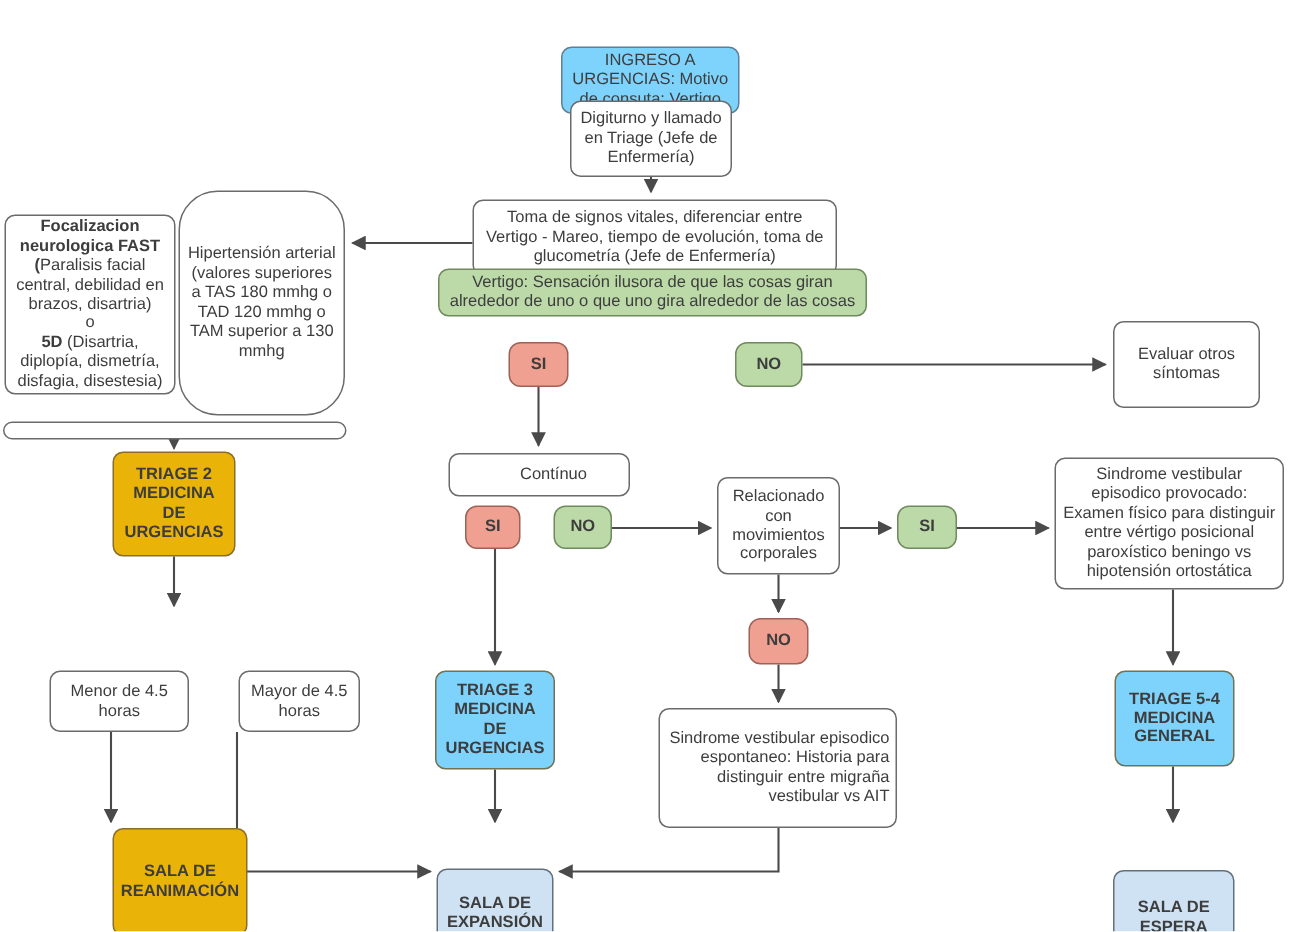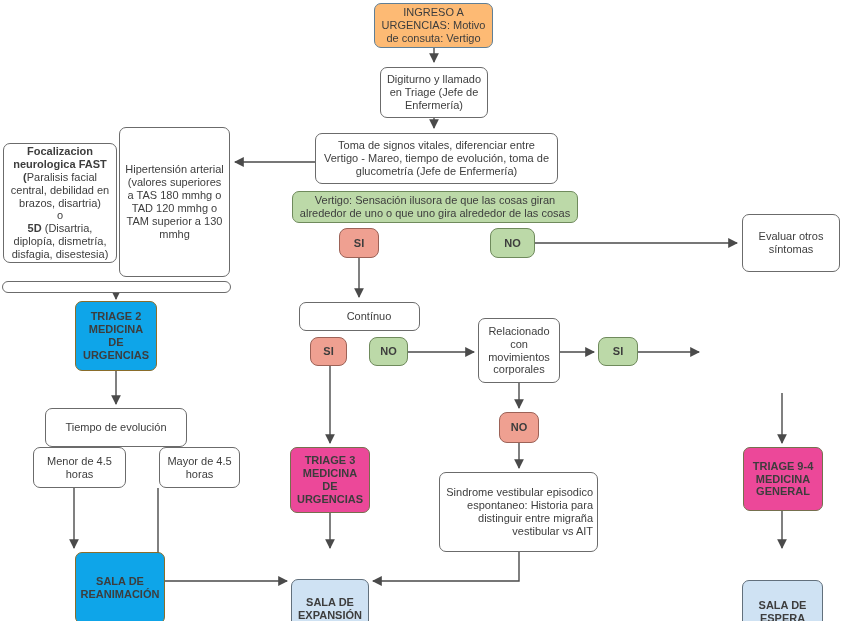--- a/index.html
+++ b/index.html
@@ -7,26 +7,26 @@
     position:relative;width:865px;height:621px;overflow:hidden;
     font-family:"Liberation Sans",sans-serif;color:#3d3d3d;background:#ffffff;
   }
   svg.connectors{position:absolute;left:0;top:0;width:865px;height:621px;}
   .node{
     position:absolute;box-sizing:border-box;
     display:flex;align-items:center;justify-content:center;
     text-align:center;background:#ffffff;border:1.6px solid #6b6b6b;
     border-radius:7px;font-size:11px;line-height:1.18;padding:2px 4px;
   }
-  .blue{background:#fdba74;border-color:#5f7f96;}
+  .blue{background:#7dd3fc;border-color:#5f7f96;margin-top:28px;}
   .paleblue{background:#cfe2f3;border-color:#62707c;}
   .green{background:#bcd9a8;border-color:#6f8a5c;}
   .pink{background:#efa091;border-color:#9c6257;}
-  .gold{background:#0ea5e9;border-color:#8a6d2a;}
-  .yellow{background:#ec4899;border-color:#75704e;}
+  .gold{background:#eab308;border-color:#8a6d2a;}
+  .yellow{background:#7dd3fc;border-color:#75704e;}
   .bold{font-weight:bold;}
   .small-label{font-weight:bold;border-radius:8px;}
   .bar{border-radius:7px;padding:0;}
   b{font-weight:bold;}
 </style>
 </head>
 <body>
 
 <div class="canvas">
 
@@ -58,66 +58,66 @@
       <line x1="782" y1="511" x2="782" y2="548" marker-end="url(#arr)"></line>
     </g>
   </svg>
 
   <div class="node blue" style="left:374px;top:3px;width:119px;height:45px;">INGRESO A URGENCIAS: Motivo de consuta: Vertigo</div>
 
   <div class="node" style="left:380px;top:67px;width:108px;height:51px;">Digiturno y llamado en Triage (Jefe de Enfermería)</div>
 
   <div class="node" style="left:315px;top:133px;width:243px;height:51px;">Toma de signos vitales, diferenciar entre Vertigo - Mareo, tiempo de evolución, toma de glucometría (Jefe de Enfermería)</div>
 
-  <div class="node green" style="left:292px;top:191px;width:286px;height:32px;">Vertigo: Sensación ilusora de que las cosas giran alrededor de uno o que uno gira alrededor de las cosas</div>
+  <div class="node green" style="left:292px;top:179px;width:286px;height:32px;">Vertigo: Sensación ilusora de que las cosas giran alrededor de uno o que uno gira alrededor de las cosas</div>
 
   <div class="node pink small-label" style="left:339px;top:228px;width:40px;height:30px;">SI</div>
 
   <div class="node green small-label" style="left:490px;top:228px;width:45px;height:30px;">NO</div>
 
   <div class="node" style="left:742px;top:214px;width:98px;height:58px;">Evaluar otros síntomas</div>
 
   <div class="node" style="left:3px;top:143px;width:114px;height:120px;">
     <div>
       <b>Focalizacion neurologica  FAST (</b><span>Paralisis facial central, debilidad en brazos, disartria)</span><br>
       <span>o</span><br>
       <b>5D</b><span> (Disartria, diplopía, dismetría, disfagia, disestesia)</span>
     </div>
   </div>
 
-  <div class="node" style="left:119px;top:127px;width:111px;height:150px;">Hipertensión arterial (valores superiores a TAS 180 mmhg o TAD 120 mmhg o TAM superior a 130 mmhg</div>
+  <div class="node" style="left:119px;top:127px;width:111px;height:150px;border-radius:26px;">Hipertensión arterial (valores superiores a TAS 180 mmhg o TAD 120 mmhg o TAM superior a 130 mmhg</div>
 
   <div class="node bar" style="left:2px;top:281px;width:229px;height:12px;border-radius:6px;"></div>
 
   <div class="node gold bold" style="left:75px;top:301px;width:82px;height:70px;">TRIAGE 2 MEDICINA DE URGENCIAS</div>
 
   <div class="node" style="left:299px;top:302px;width:121px;height:29px;padding-left:23px;">Contínuo</div>
 
   <div class="node pink small-label" style="left:310px;top:337px;width:37px;height:29px;">SI</div>
 
   <div class="node green small-label" style="left:369px;top:337px;width:39px;height:29px;">NO</div>
 
   <div class="node" style="left:478px;top:318px;width:82px;height:65px;">Relacionado con movimientos corporales</div>
 
   <div class="node green small-label" style="left:598px;top:337px;width:40px;height:29px;">SI</div>
 
+  <div class="node" style="left:703px;top:305px;width:153px;height:88px;">Sindrome vestibular episodico provocado: Examen físico para distinguir entre vértigo posicional paroxístico beningo vs hipotensión ortostática</div>
 
   <div class="node pink small-label" style="left:499px;top:412px;width:40px;height:31px;">NO</div>
 
-  <div class="node" style="left:45px;top:408px;width:142px;height:39px;">Tiempo de evolución</div>
 
   <div class="node" style="left:33px;top:447px;width:93px;height:41px;">Menor  de 4.5 horas</div>
 
   <div class="node" style="left:118px;top:447px;width:81px;height:41px;margin-left:41px;">Mayor de 4.5 horas</div>
 
   <div class="node yellow bold" style="left:290px;top:447px;width:80px;height:66px;">TRIAGE 3 MEDICINA DE URGENCIAS</div>
 
   <div class="node" style="left:439px;top:472px;width:159px;height:80px;text-align:right;">Sindrome vestibular episodico espontaneo: Historia para distinguir entre migraña vestibular vs AIT</div>
 
-  <div class="node yellow bold" style="left:743px;top:447px;width:80px;height:64px;">TRIAGE 9-4 MEDICINA GENERAL</div>
+  <div class="node yellow bold" style="left:743px;top:447px;width:80px;height:64px;">TRIAGE 5-4 MEDICINA GENERAL</div>
 
   <div class="node gold bold" style="left:29px;top:552px;width:90px;height:72px;margin-left:46px;">SALA DE REANIMACIÓN</div>
 
   <div class="node paleblue bold" style="left:291px;top:579px;width:78px;height:59px;">SALA DE EXPANSIÓN</div>
 
   <div class="node paleblue bold" style="left:742px;top:556px;width:81px;height:63px;margin-top:24px;">SALA DE ESPERA</div>
 
 </div>
 
 </body></html>

